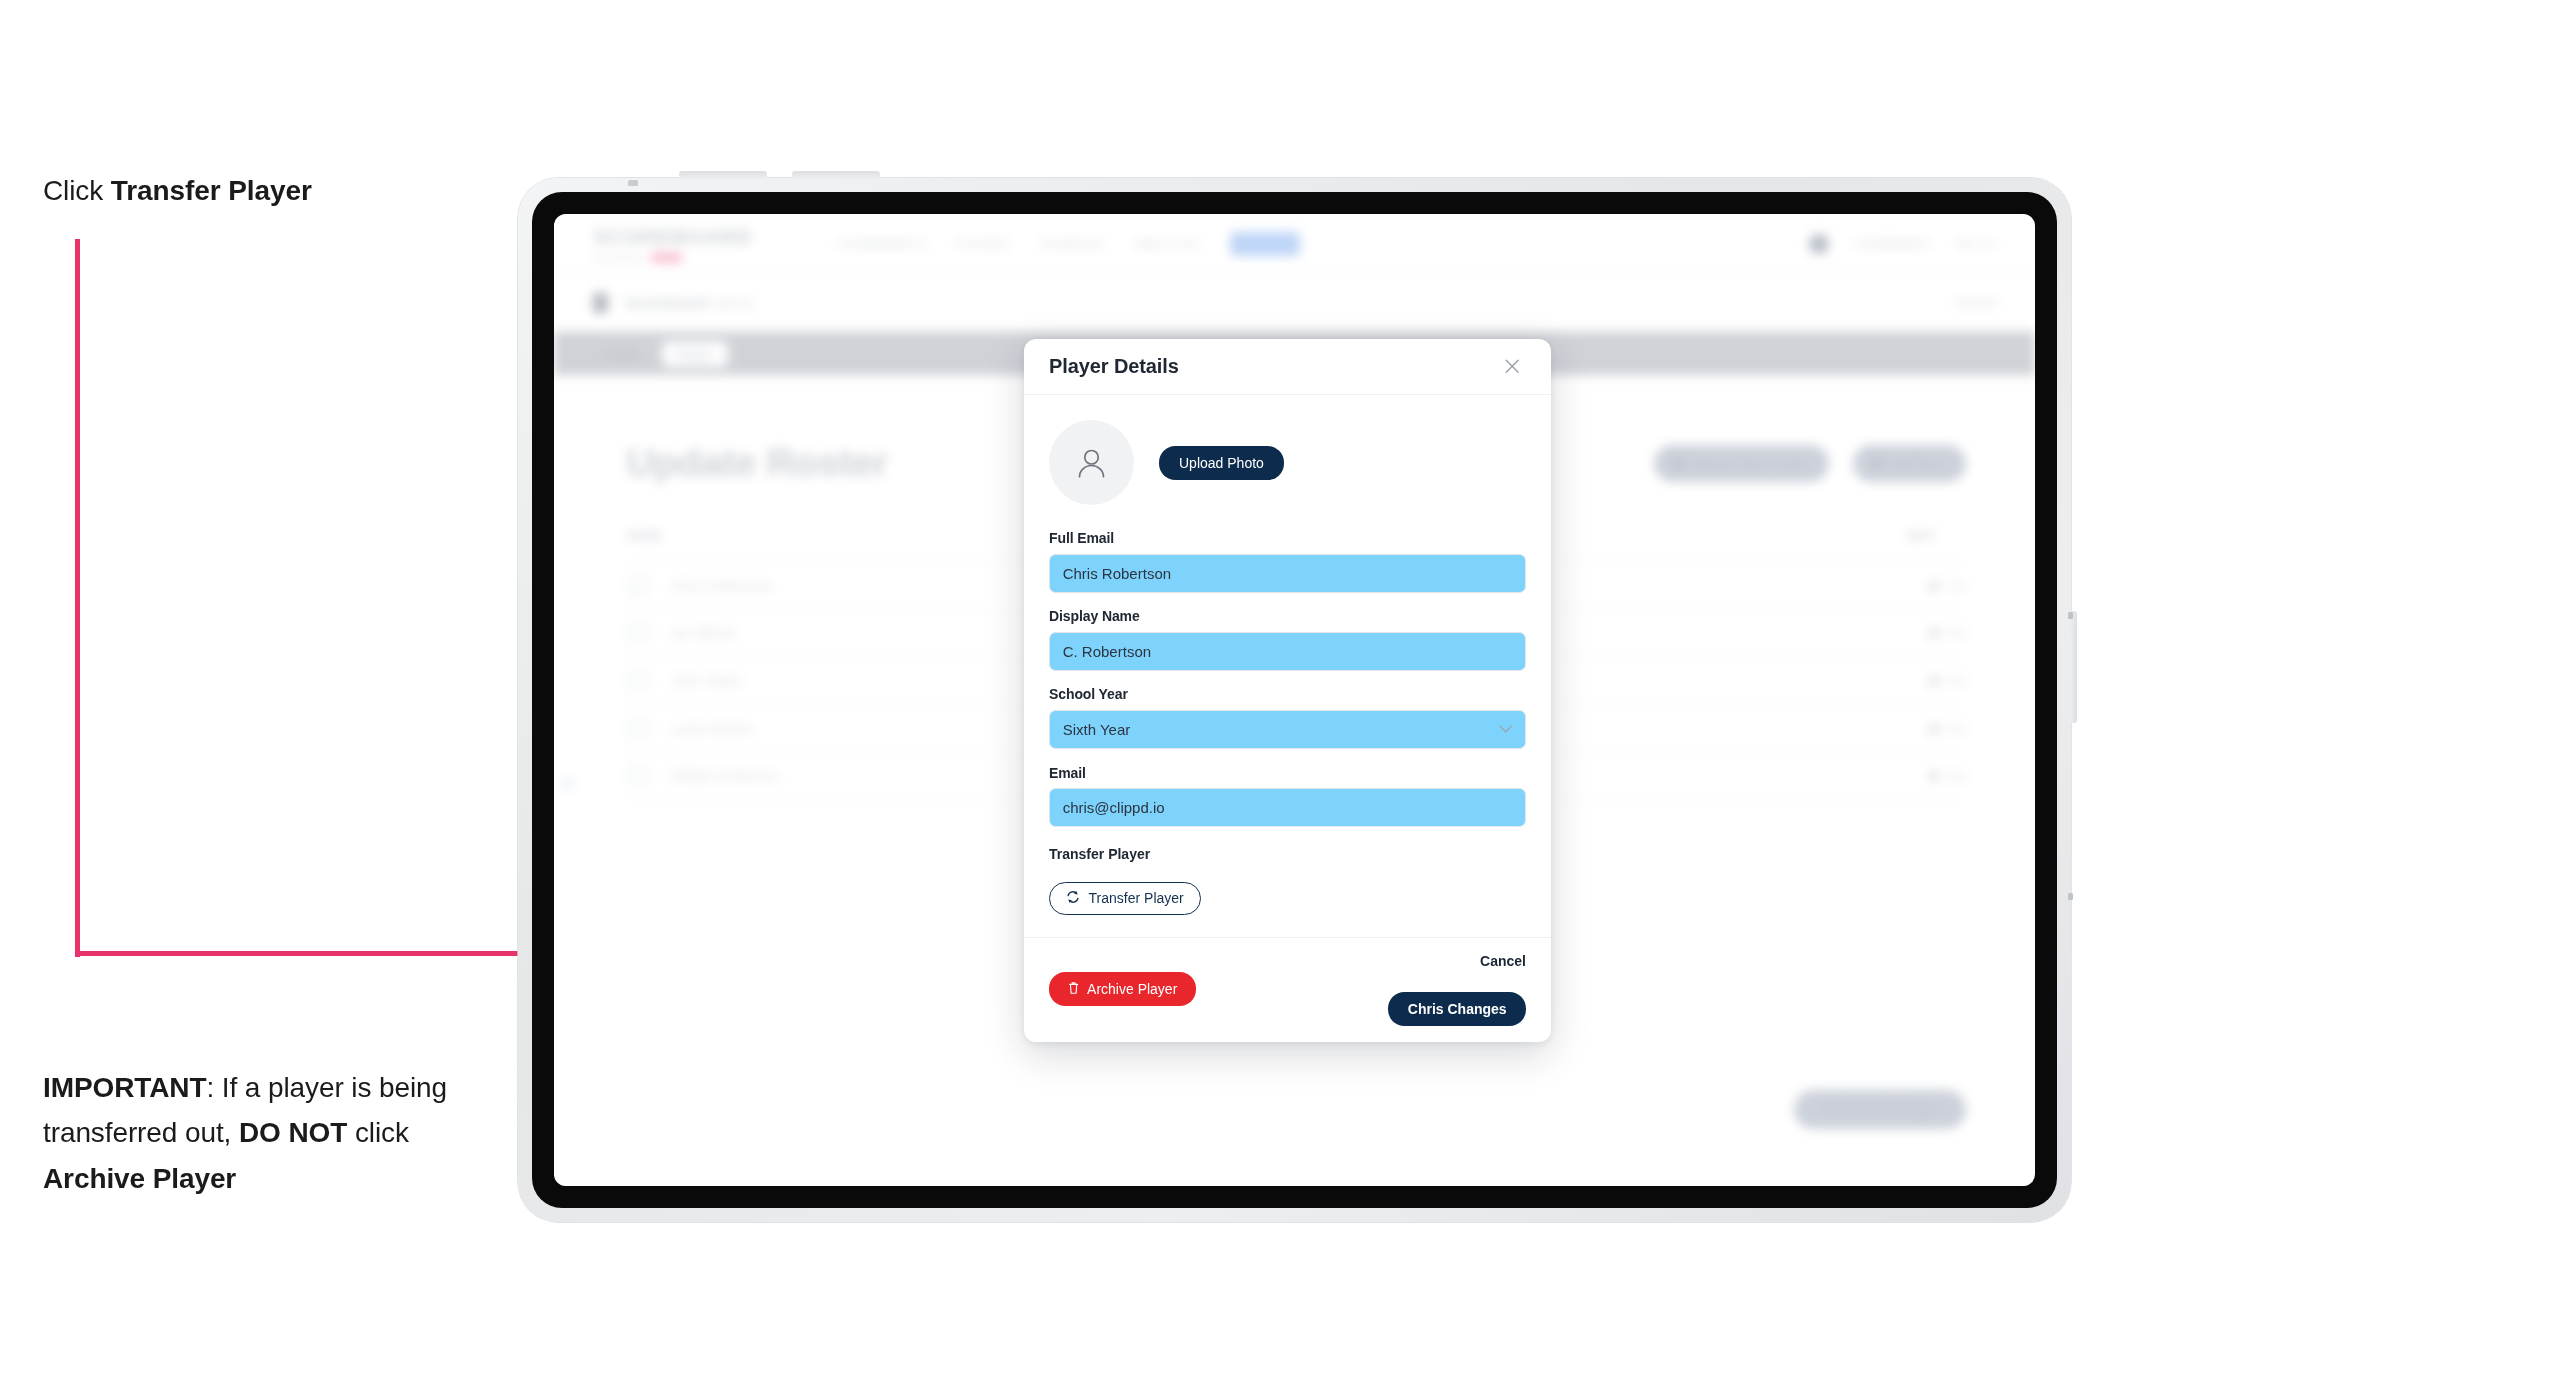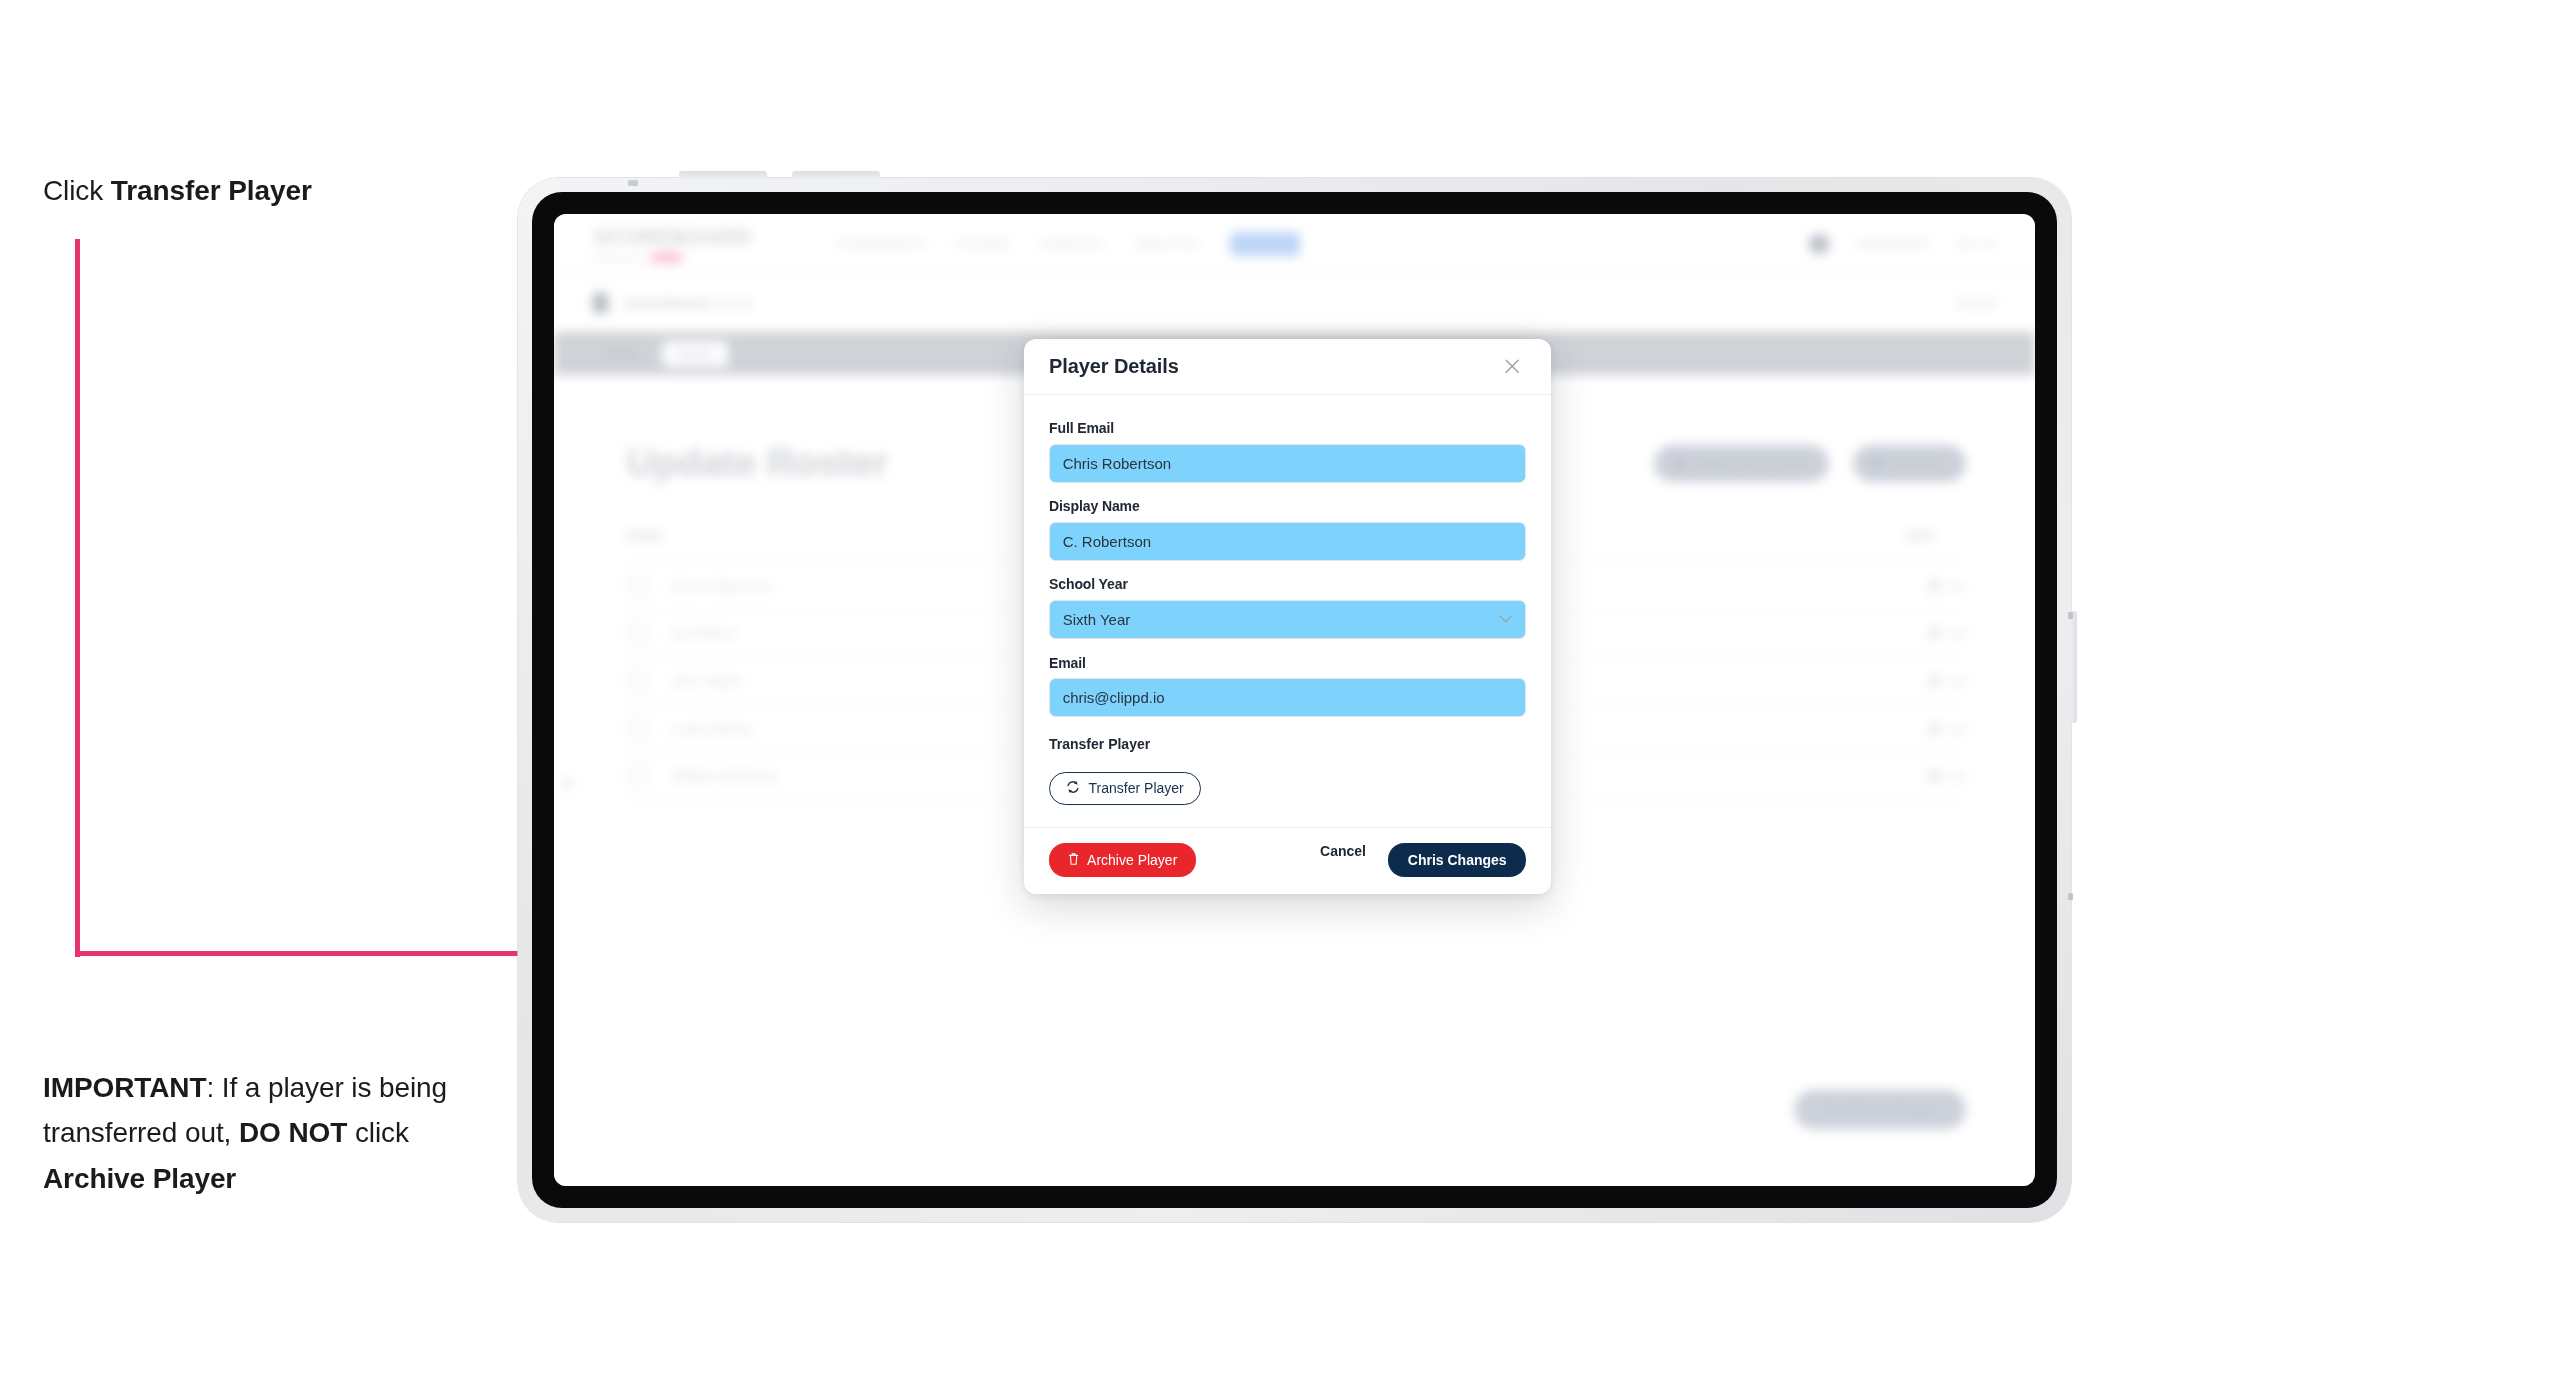--- a/index.html
+++ b/index.html
@@ -254,21 +254,21 @@
     border-top: 0.7px solid #edeff1;
     padding: 15px 25px 16.4px 25px;
     display:flex; align-items:center;
   }
   .archive-btn {
     display:inline-flex; align-items:center; gap:8.2px;
     background:#e8262b; color:#fff; border:none;
     border-radius: 16.4px; height: 34px; padding: 0 18.7px;
     font-size: 14px; font-family:"Liberation Sans",sans-serif; cursor:pointer;
   }
-  .foot-right { margin-left:auto; display:flex; align-items:flex-start; gap:22.4px; }
+  .foot-right { margin-left:auto; display:flex; align-items:flex-end; gap:22.4px;flex-direction:column; }
   .cancel-btn {
     background:none; border:none; color:#1d2733;
     font-size:14px; font-weight:600; cursor:pointer;
     font-family:"Liberation Sans",sans-serif;
   }
   .save-btn {
     background:#0d2c4d; color:#fff; border:none;
     border-radius:16.4px; height:34px; padding:0 19.4px;
     font-size:14px; font-weight:600; cursor:pointer;
     font-family:"Liberation Sans",sans-serif;
@@ -420,20 +420,29 @@
       <span class="m-title">Player Details</span>
       <span class="m-close">
         <svg width="16.4" height="16.4" viewBox="0 0 22 22">
           <path d="M3 3 L19 19 M19 3 L3 19" stroke="#9aa0a8" stroke-width="1.9" stroke-linecap="round"></path>
         </svg>
       </span>
     </div>
 
     <div class="m-body">
 
+      <div class="avatar-row">
+        <span class="avatar">
+          <svg width="39" height="39" viewBox="0 0 52 52">
+            <circle cx="26" cy="19" r="9" fill="none" stroke="#6e757e" stroke-width="2.3"></circle>
+            <path d="M10 45 a16 15 0 0 1 32 0" fill="none" stroke="#6e757e" stroke-width="2.3" stroke-linecap="round"></path>
+          </svg>
+        </span>
+        <button class="upload-btn">Upload Photo</button>
+      </div>
 
       <div class="fld">
         <label class="fld-label">Full Email</label>
         <input class="fld-input" value="Chris Robertson" style="">
       </div>
 
       <div class="fld">
         <label class="fld-label">Display Name</label>
         <input class="fld-input" value="C. Robertson" style="">
       </div>

